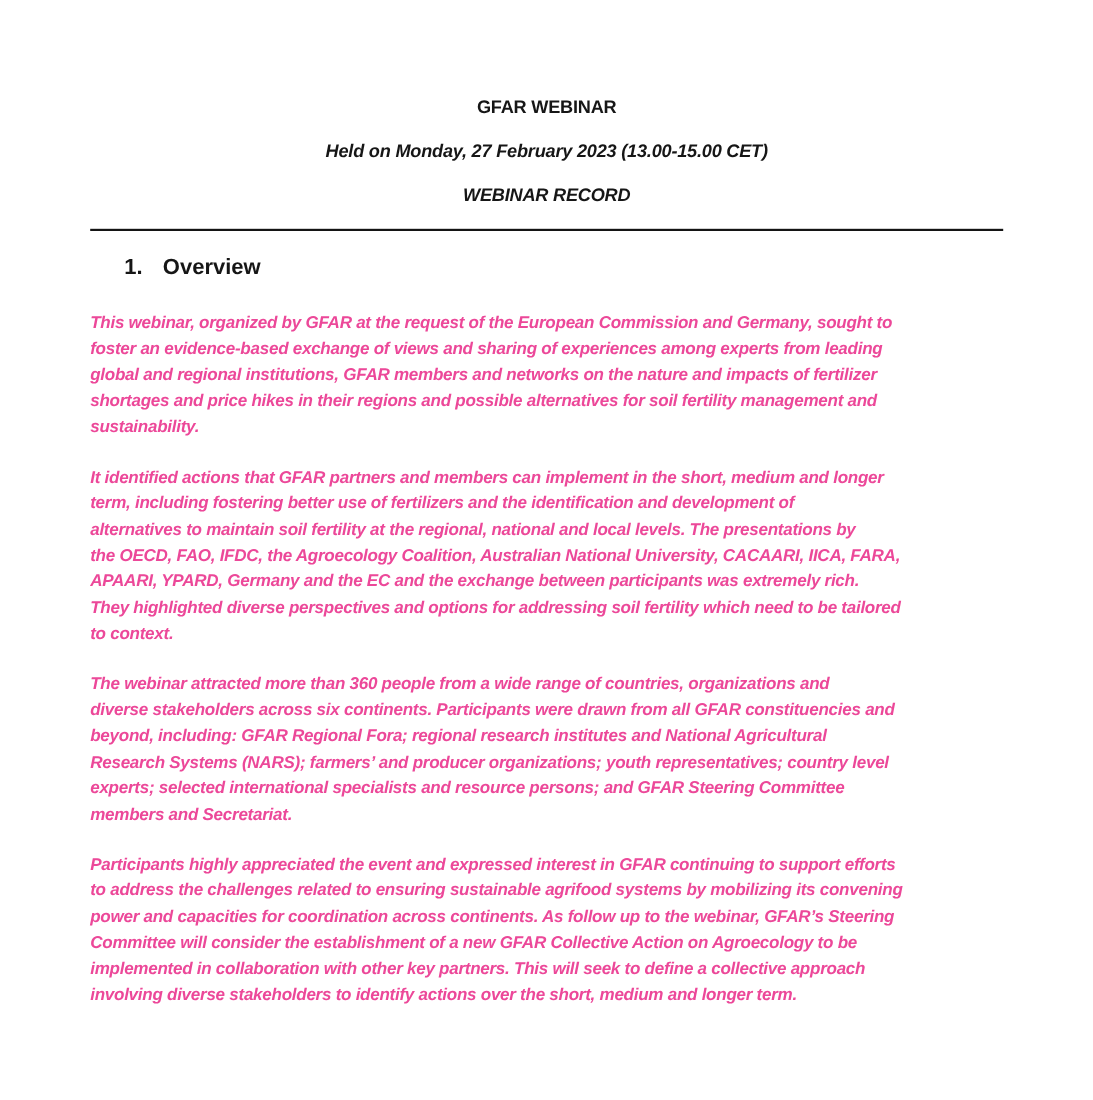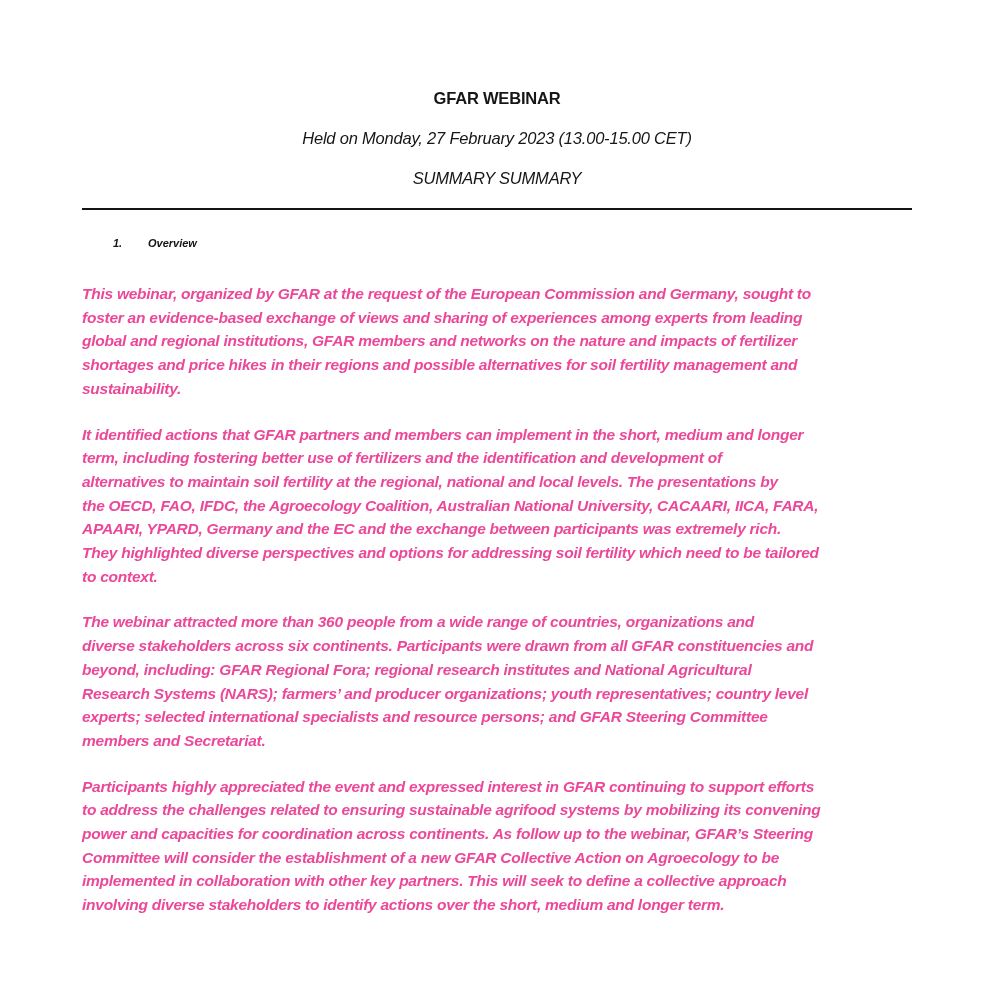--- a/index.html
+++ b/index.html
@@ -20,34 +20,33 @@
   
   .doc-header p {
     text-align: center;
     font-size: 16.5px;
     line-height: 20px;
     margin: 0 0 20px 0;
     letter-spacing: -0.2px;
   }
   .h-bold        { font-weight: 700; }
   .h-italic      { font-style: italic; }
-  .h-bolditalic  { font-weight: 400; font-style: italic; }
+  .h-bolditalic  { font-weight: 700; font-style: italic; }
   .rule {
     border: none;
     border-top: 2px solid #141414;
     margin: 3px 0 0 0;
     width: 100%;
   }
   
   .section-heading {
     margin: 23px 0 0 31px;
     font-weight: 700;
-    font-size: 11px;
+    font-size: 20px;
     line-height: 20px;
-    font-style: italic;
   }
   .section-heading .num {
     display: inline-block;
     width: 35px;
   }
   
   .body-text { margin-top: 29px; }
   .para {
     font-weight: 700;
     font-style: italic;
@@ -60,21 +59,21 @@
   }
 </style>
 </head>
 <body>
 
 <div class="page">
 
   <header class="doc-header">
     <p class="h-bold">GFAR WEBINAR</p>
     <p class="h-bolditalic">Held on Monday, 27 February 2023 (13.00-15.00 CET)</p>
-    <p class="h-bolditalic">SUMMARY SUMMARY</p>
+    <p class="h-bolditalic">WEBINAR RECORD</p>
   </header>
 
   <hr class="rule">
 
   <div class="section-heading">
     <span class="num">1.</span><span class="sec-title">Overview</span>
   </div>
 
   <div class="body-text">
     <p class="para">This webinar, organized by GFAR at the request of the European Commission and Germany, sought to

